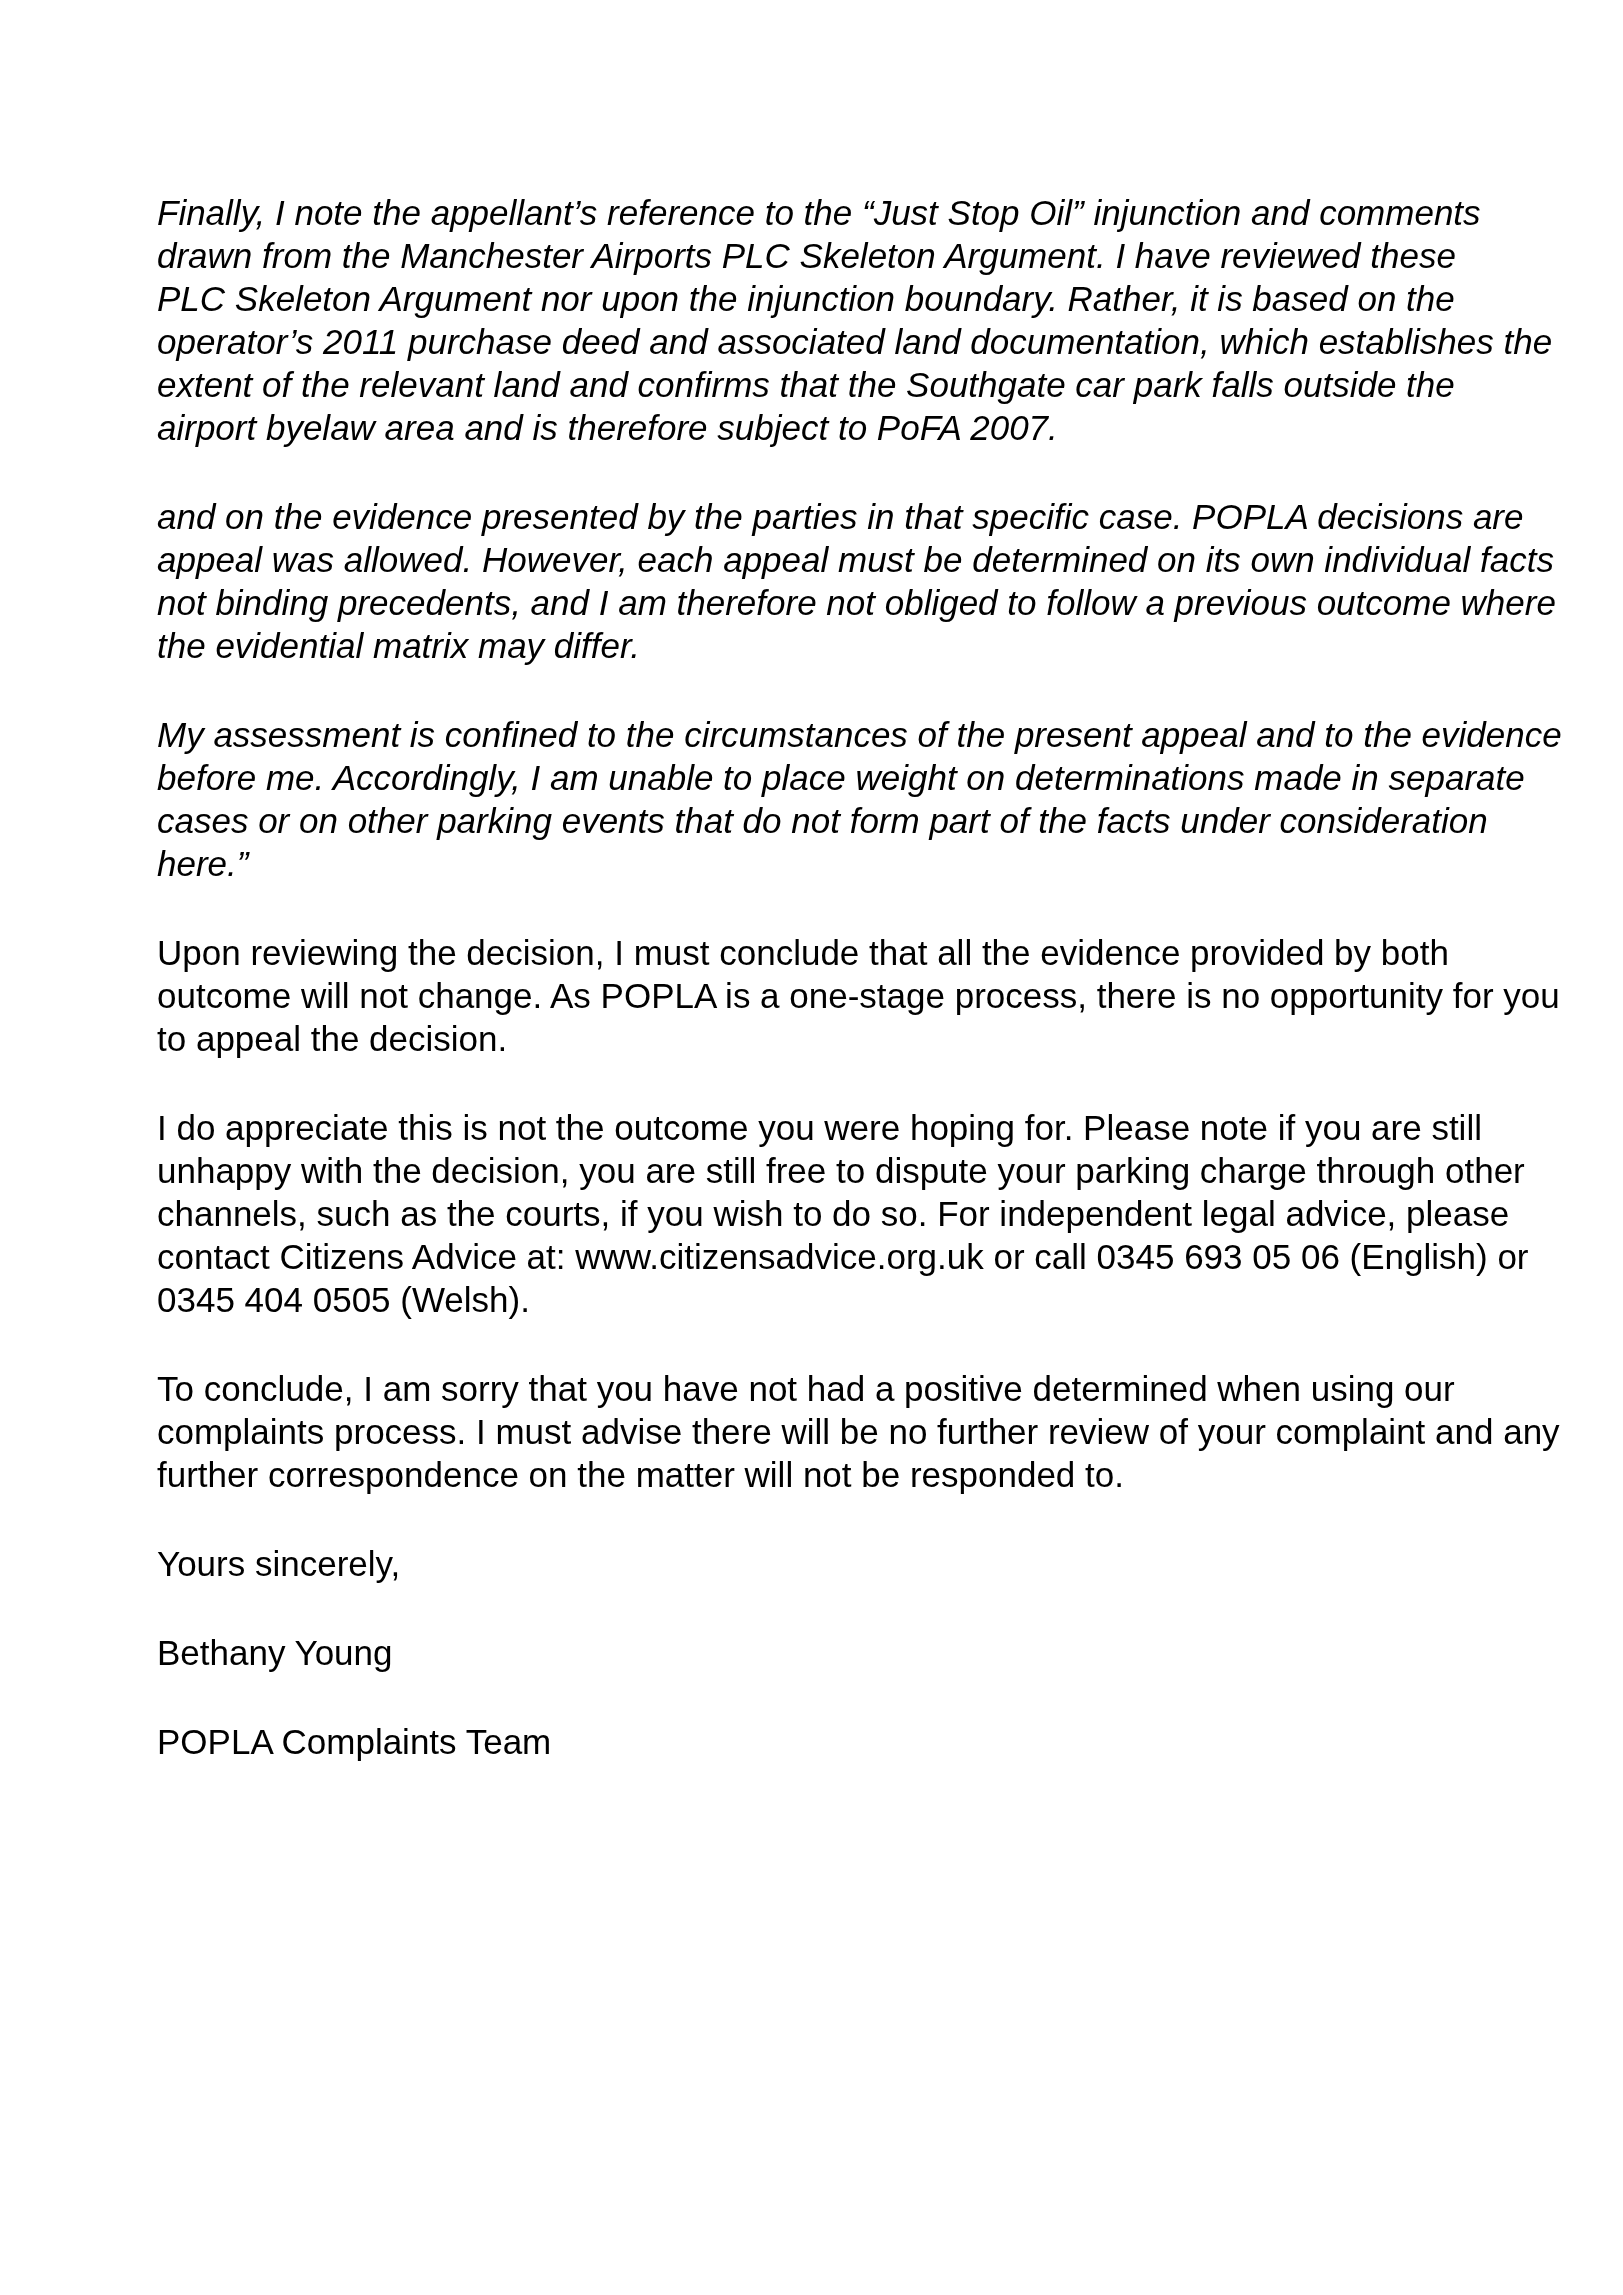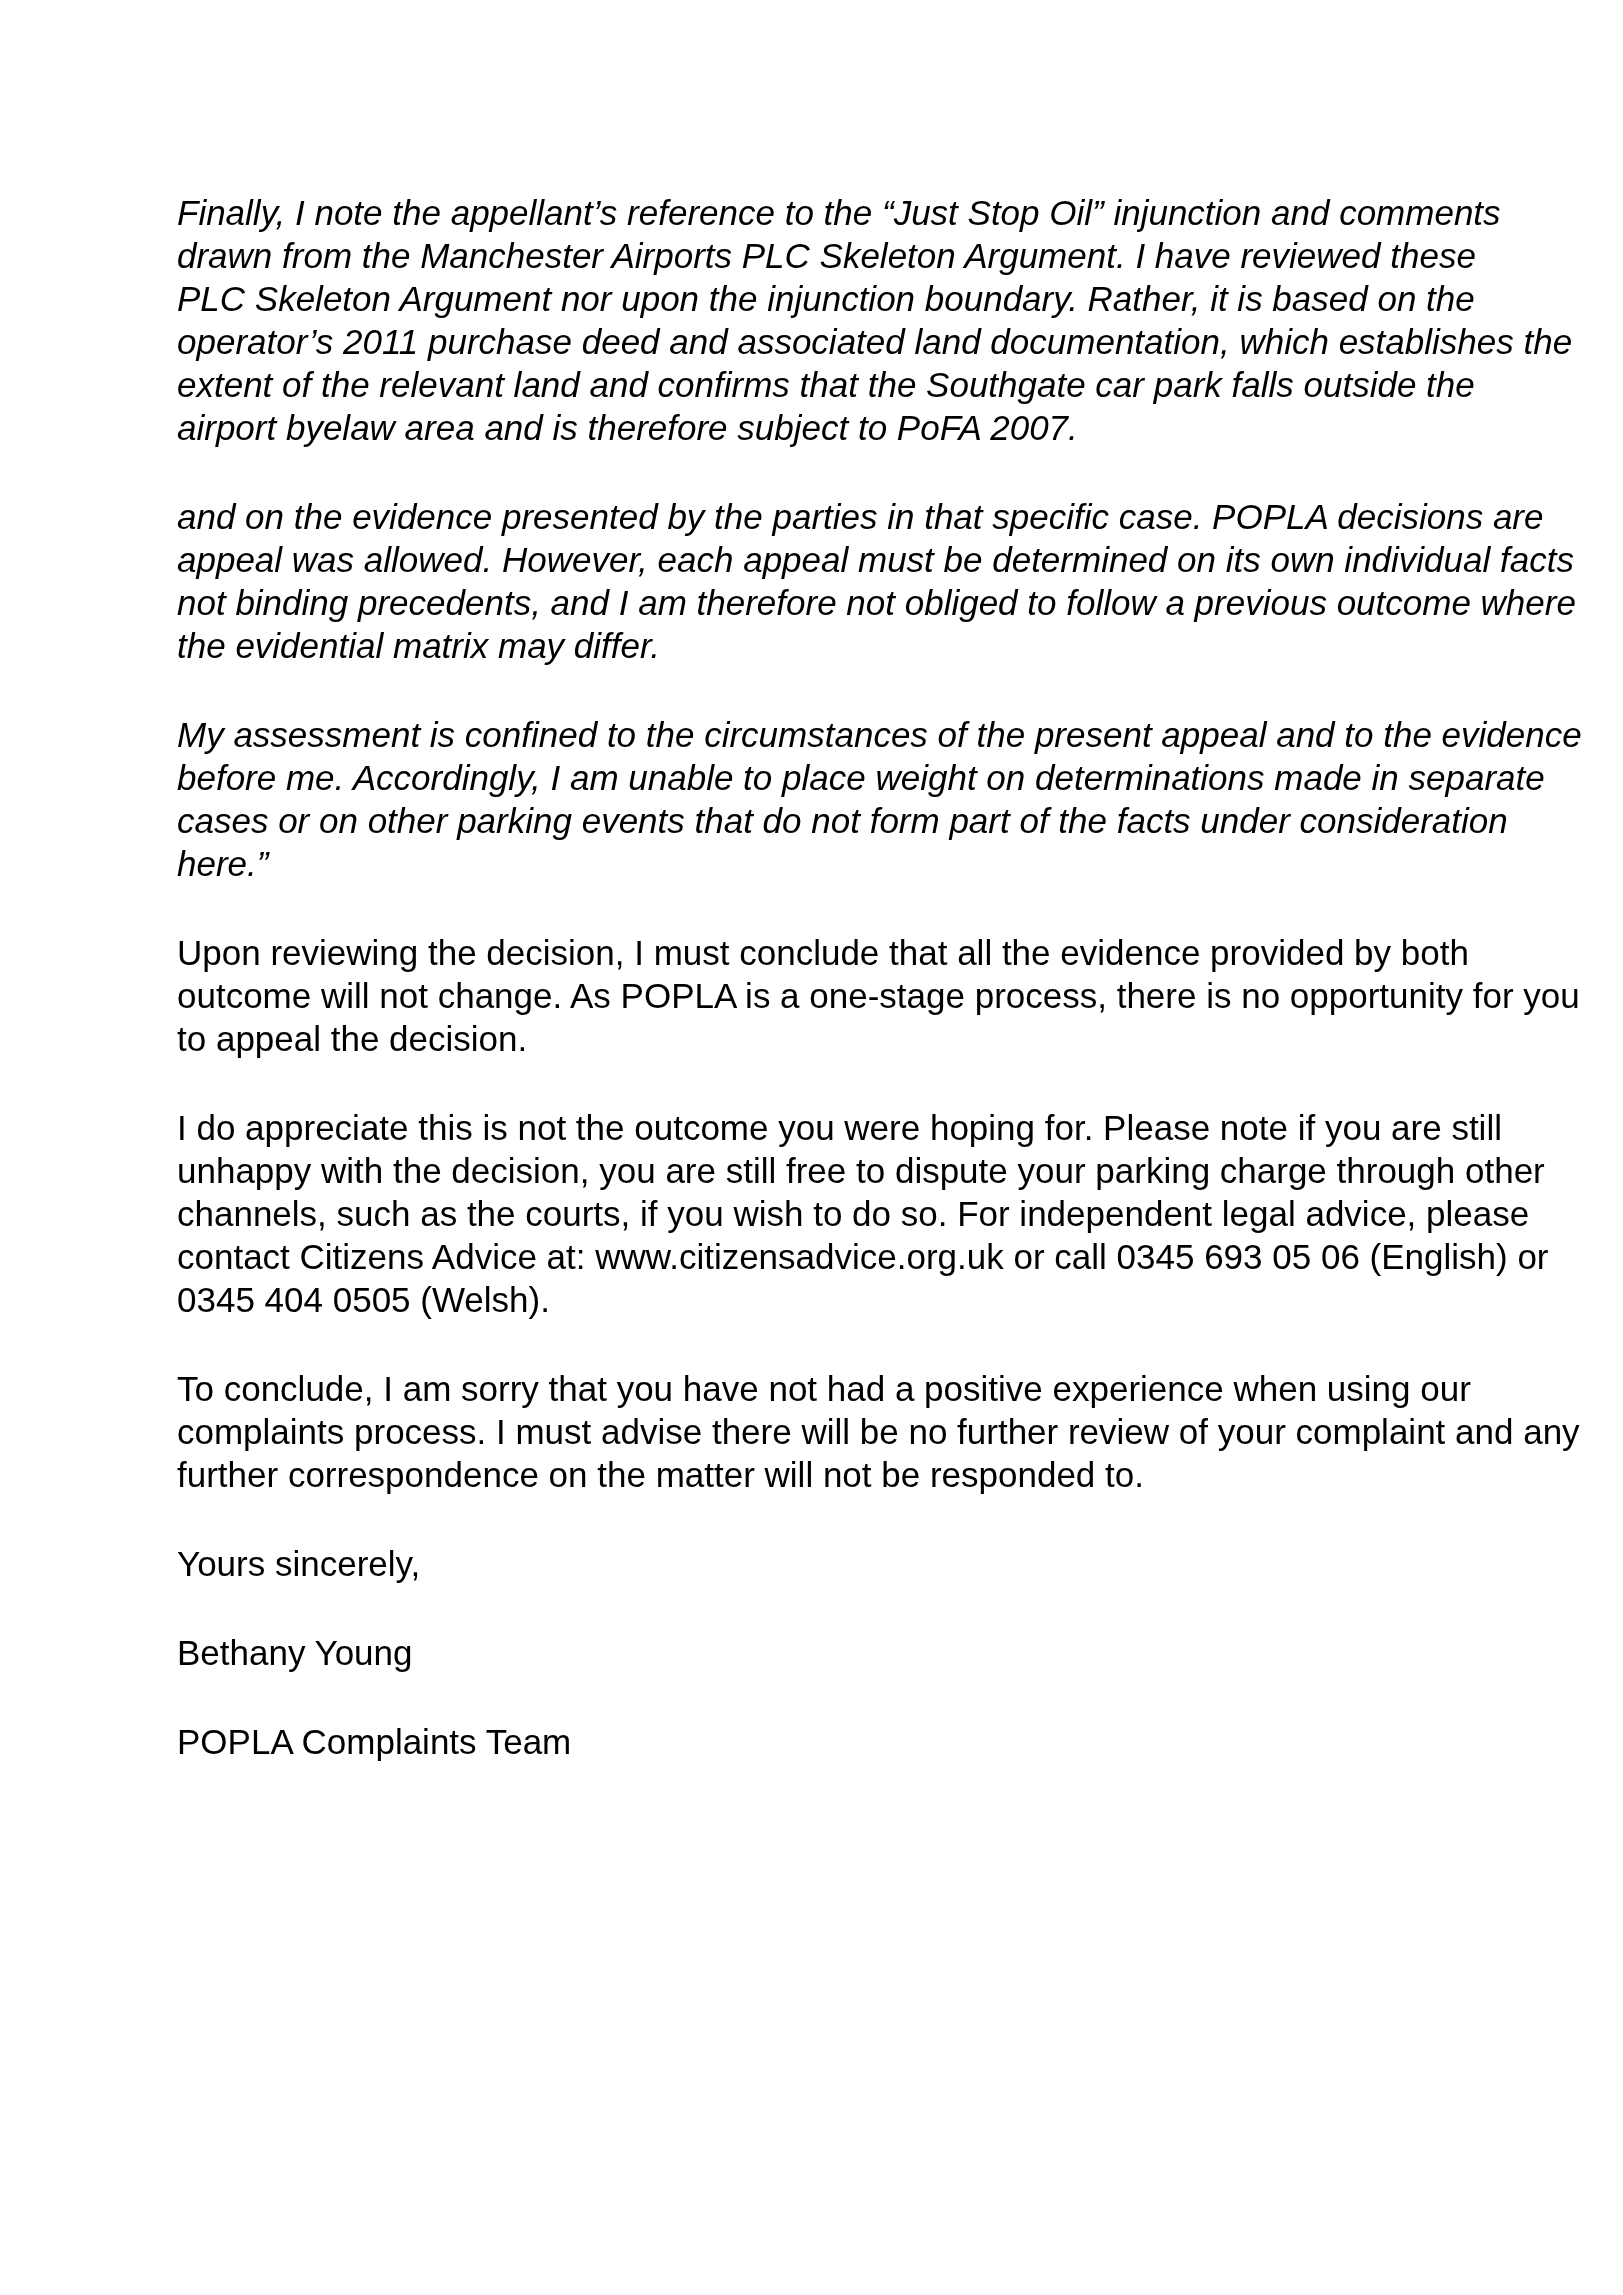--- a/index.html
+++ b/index.html
@@ -12,21 +12,20 @@
     background: #ffffff;
     position: relative;
     overflow: hidden;
   }
   .page {
     position: absolute;
     left: 0; top: 0;
     width: 1487px;
     height: 2295px;
     background: #ffffff;
-    margin-left: 20px;
   }
   .content {
     position: absolute;
     left: 157px;
     top: 191px;
     width: 1315px;
     color: #000000;
     font-family: "Liberation Sans", "DejaVu Sans", sans-serif;
     font-size: 35px;
     line-height: 43px;
@@ -81,21 +80,21 @@
 
     <p class="para">
       <span class="line">I do appreciate this is not the outcome you were hoping for. Please note if you are still</span>
       <span class="line">unhappy with the decision, you are still free to dispute your parking charge through other</span>
       <span class="line">channels, such as the courts, if you wish to do so. For independent legal advice, please</span>
       <span class="line">contact Citizens Advice at: www.citizensadvice.org.uk or call 0345 693 05 06 (English) or</span>
       <span class="line">0345 404 0505 (Welsh).</span>
     </p>
 
     <p class="para">
-      <span class="line">To conclude, I am sorry that you have not had a positive experience when using our</span>
+      <span class="line">To conclude, I am sorry that you have not had a positive determined when using our</span>
       <span class="line">complaints process. I must advise there will be no further review of your complaint and any</span>
       <span class="line">further correspondence on the matter will not be responded to.</span>
     </p>
 
     <p class="para">
       <span class="line">Yours sincerely,</span>
     </p>
 
     <p class="para">
       <span class="line">Bethany Young</span>

